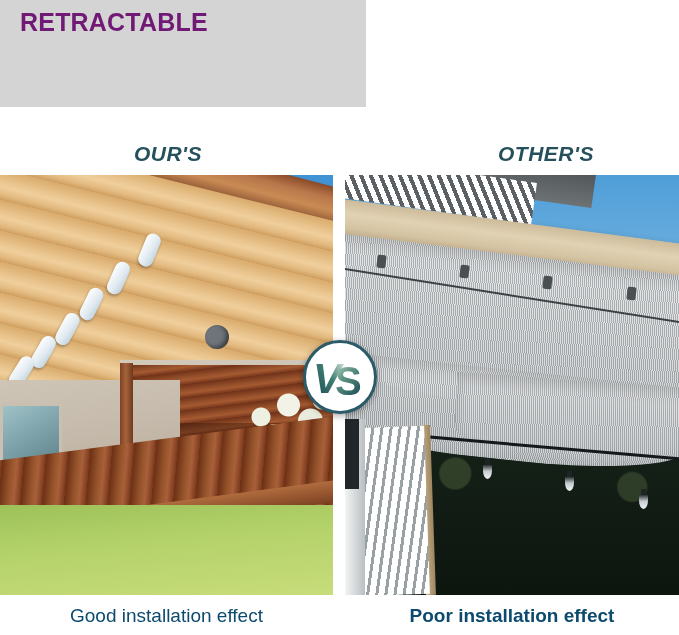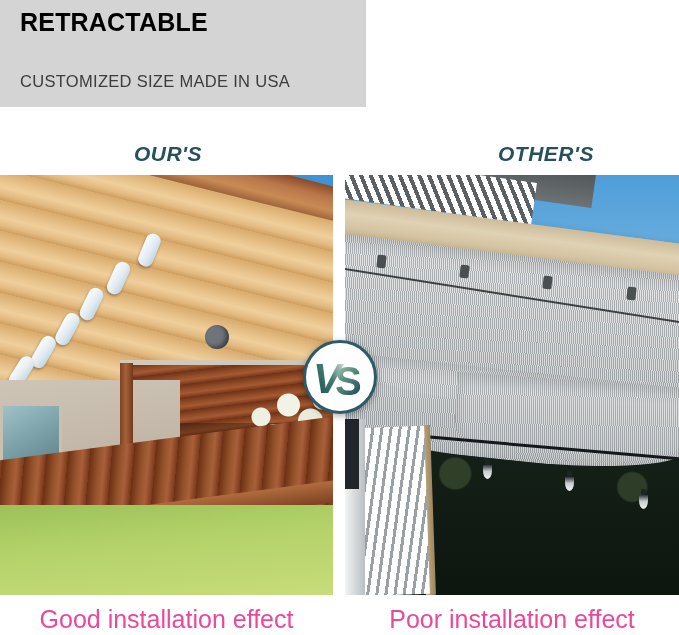--- a/index.html
+++ b/index.html
@@ -4,21 +4,21 @@
 <style>
   html,body{margin:0;padding:0;background:#ffffff;}
   body{width:679px;height:635px;position:relative;overflow:hidden;
        font-family:"Liberation Sans","DejaVu Sans",sans-serif;}
 
   
   #header-band{position:absolute;left:0;top:0;width:366px;height:107px;
                background:#d4d4d4;}
   #title-line1,#title-line2{position:absolute;left:20px;
                font-size:25px;font-weight:bold;letter-spacing:.2px;
-               color:#000000;line-height:1;white-space:nowrap;}
+               color:#701a75;line-height:1;white-space:nowrap;}
   #title-line1{top:10px;}
   #title-line2{top:37px;}
   #subtitle{position:absolute;left:20px;top:72px;font-size:16.5px;
             color:#3c3c3c;letter-spacing:.3px;white-space:nowrap;}
 
   
   .col-heading{position:absolute;top:142px;font-size:21px;font-weight:bold;
                font-style:italic;color:#25505c;letter-spacing:.5px;
                text-align:center;white-space:nowrap;}
   #heading-ours{left:88px;width:160px;text-align:center;}
@@ -164,31 +164,30 @@
       background:#20262a;}
 
   
   #vs-badge{position:absolute;left:303px;top:340px;width:74px;height:74px;
       border-radius:50%;background:#ffffff;border:3px solid #2b5b69;
       box-sizing:border-box;display:flex;align-items:center;justify-content:center;
       box-shadow:0 2px 7px rgba(0,0,0,.35);z-index:5;}
   #vs-badge svg{display:block;}
 
   
-  .caption{position:absolute;top:605px;font-size:25px;color:#ec4899;
+  .caption{position:absolute;top:605px;font-size:19px;color:#0c4a6e;
            text-align:center;white-space:nowrap;}
   #caption-left{left:0px;width:333px;}
-  #caption-right{left:345px;width:334px;}
+  #caption-right{left:345px;width:334px;font-weight:bold;}
 </style>
 </head>
 <body>
 
 <div id="header-band">
   <div id="title-line1">RETRACTABLE</div>
-  <div id="subtitle">CUSTOMIZED SIZE MADE IN USA</div>
 </div>
 
 <div class="col-heading" id="heading-ours">OUR'S</div>
 <div class="col-heading" id="heading-others">OTHER'S</div>
 
 <div class="photo" id="photo-left">
   <div class="sky"></div>
   <div class="beam"></div>
   <div class="beam-shadow"></div>
   <div class="canopy"></div>

